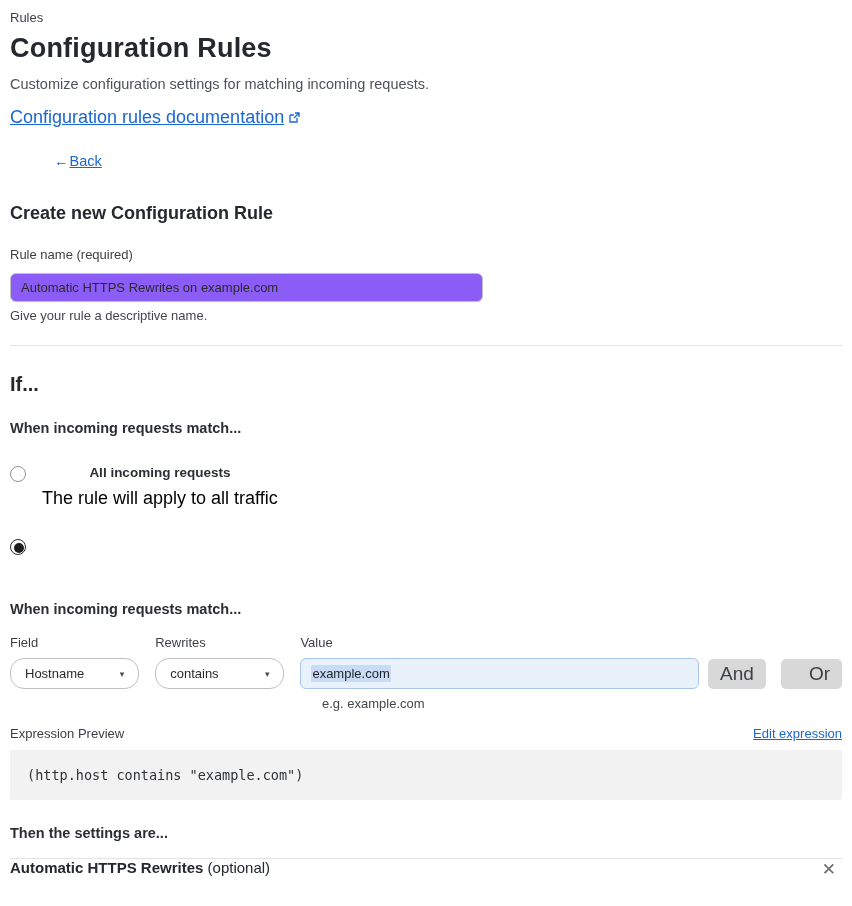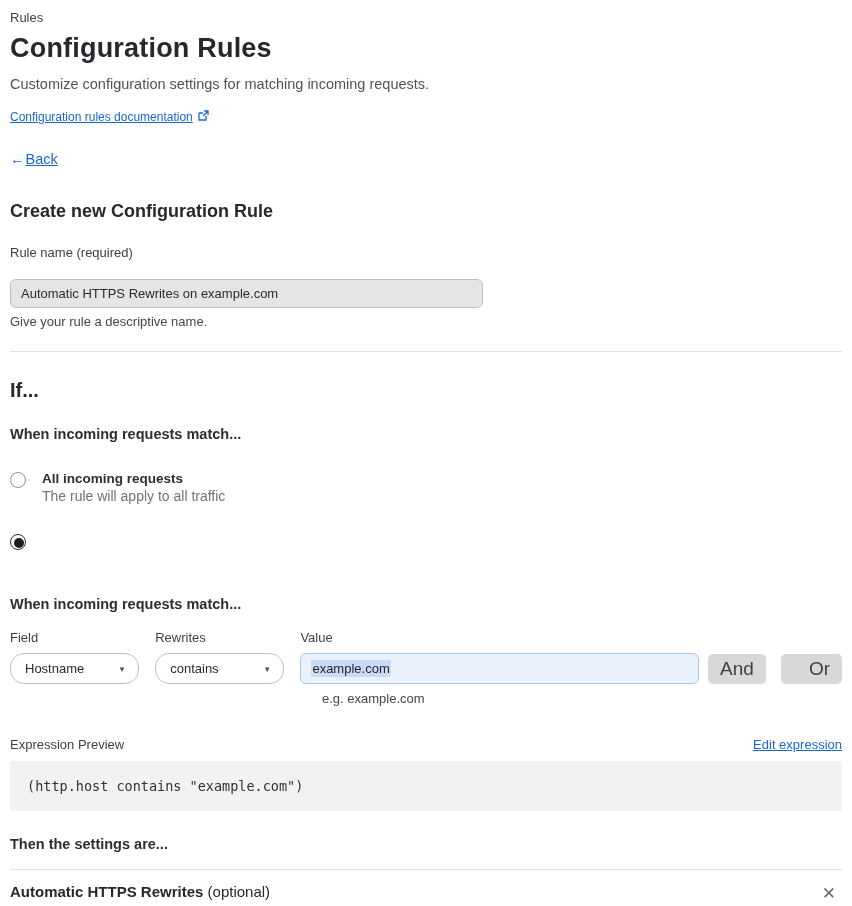--- a/index.html
+++ b/index.html
@@ -21,52 +21,52 @@
     font-family:"Liberation Sans","DejaVu Sans",sans-serif;
     color:var(--text);
     width:852px;
   }
   .page{padding:8px 10px 40px 10px;width:852px;}
 
   .breadcrumb{font-size:13px;color:#3c3f44;margin-top:2px;}
   h1.page-title{font-size:27px;font-weight:700;color:#25282d;margin:8px 0 0 0;letter-spacing:.2px;}
   .subtitle{font-size:14.5px;color:#4f5257;margin-top:12px;}
   .doc-link-row{margin-top:15px;}
-  a.link{color:var(--link);text-decoration:underline;font-size:12px;cursor:pointer;}
+  a.link{color:var(--link);text-decoration:underline;font-size:18px;cursor:pointer;}
   .ext-icon{display:inline-block;vertical-align:-1px;margin-left:4px;}
-  .back-row{margin-top:25px;font-size:14.5px;color:var(--link);}
+  .back-row{margin-top:25px;font-size:14.5px;color:var(--link);margin-left:44px;}
   .back-arrow{text-decoration:none;display:inline-block;margin-right:1px;color:var(--link);}
 
   h2.section-title{font-size:18px;font-weight:700;color:#25282d;margin:34px 0 0 0;}
   .field-label{font-size:13px;color:#3c3f44;margin-top:23px;}
   input.text-input{
-    margin-top:19px;width:473px;height:29px;border:1px solid var(--border);
-    border-radius:6px;padding:0 10px;font-size:13px;color:#2b2b2b;background:#e5e5e5;
+    margin-top:11px;width:473px;height:29px;border:1px solid var(--border);
+    border-radius:6px;padding:0 10px;font-size:13px;color:#2b2b2b;background:#8b5cf6;
     font-family:"Liberation Sans","DejaVu Sans",sans-serif;outline:none;
   }
   .helper{font-size:13px;color:#43464b;margin-top:6px;}
 
   .divider{height:1px;background:var(--divider);margin-top:22px;width:100%;}
 
   h3.if-title{font-size:20px;font-weight:700;color:#25282d;margin:27px 0 0 0;}
   h4.match-title{font-size:14.5px;font-weight:700;color:#2b2e33;margin:24px 0 0 0;}
 
   .radio-group{margin-top:29px;}
-  .radio-option{display:flex;align-items:flex-start;margin-bottom:29px;cursor:pointer;}
+  .radio-option{display:flex;align-items:flex-start;margin-bottom:29px;cursor:pointer;text-align:center;}
   .radio-circle{
     width:16px;height:16px;border-radius:50%;border:1.5px solid #8e9196;background:#fff;
     margin-top:1px;flex:0 0 auto;position:relative;
   }
   .radio-option.selected .radio-circle{border-color:#2b2b2b;}
   .radio-option.selected .radio-circle::after{
     content:"";position:absolute;left:3px;top:3px;width:10px;height:10px;border-radius:50%;background:#1d1d1d;
   }
   .radio-texts{margin-left:16px;}
   .radio-label{font-size:13.5px;font-weight:700;color:#2b2e33;}
-  .radio-desc{font-size:14px;color:#737373;margin-top:2px;}
+  .radio-desc{font-size:18px;color:#000000;margin-top:8px;}
 
   .matcher{margin-top:46px;}
   .matcher-grid{display:flex;align-items:flex-end;margin-top:18px;}
   .col-field{width:140px;margin-right:16px;}
   .col-operator{width:140px;margin-right:16px;}
   .col-value{width:432px;margin-right:9px;}
   .col-label{font-size:13px;color:#3c3f44;margin-bottom:8px;}
   .select{
     height:31px;border:1px solid var(--border);border-radius:14px;background:#fff;
     display:flex;align-items:center;justify-content:space-between;padding:0 14px;
@@ -79,31 +79,31 @@
   }
   .value-input .sel{background:var(--selection);padding:1px 1px;border-radius:1px;}
   .andor{display:flex;margin-top:24px;}
   .btn{
     background:var(--btnbg);border:none;border-radius:5px;height:30px;padding:0 12px;
     font-size:19px;color:#3c3f44;cursor:pointer;font-family:"Liberation Sans","DejaVu Sans",sans-serif;
   }
   .btn + .btn{margin-left:15px;padding-left:28px;}
   .eg-helper{font-size:13px;color:#43464b;margin-top:7px;margin-left:312px;}
 
-  .expr-row{display:flex;justify-content:space-between;align-items:flex-end;margin-top:31px;}
+  .expr-row{display:flex;justify-content:space-between;align-items:flex-end;margin-top:15px;}
   .expr-label{font-size:13px;color:#3c3f44;}
   .code-block{
     margin-top:9px;background:var(--codebg);padding:17px 17px;border-radius:2px;
     font-family:"DejaVu Sans Mono","Liberation Mono",monospace;font-size:13.5px;color:#2f3236;
   }
 
   h4.then-title{font-size:14.5px;font-weight:700;color:#2b2e33;margin:25px 0 0 0;}
   .divider2{height:1px;background:var(--divider);margin-top:17px;width:100%;}
 
-  .setting-header{display:flex;align-items:flex-start;justify-content:space-between;margin-top:13px;}
+  .setting-header{display:flex;align-items:flex-start;justify-content:space-between;}
   .setting-title{font-size:15px;color:#25282d;}
   .setting-title b{font-weight:700;}
   .close-btn{
     background:none;border:none;font-size:17px;color:#6b6e73;cursor:pointer;line-height:1;
     padding:2px 4px;margin-right:2px;
   }
 </style>
 </head>
 <body>
 

